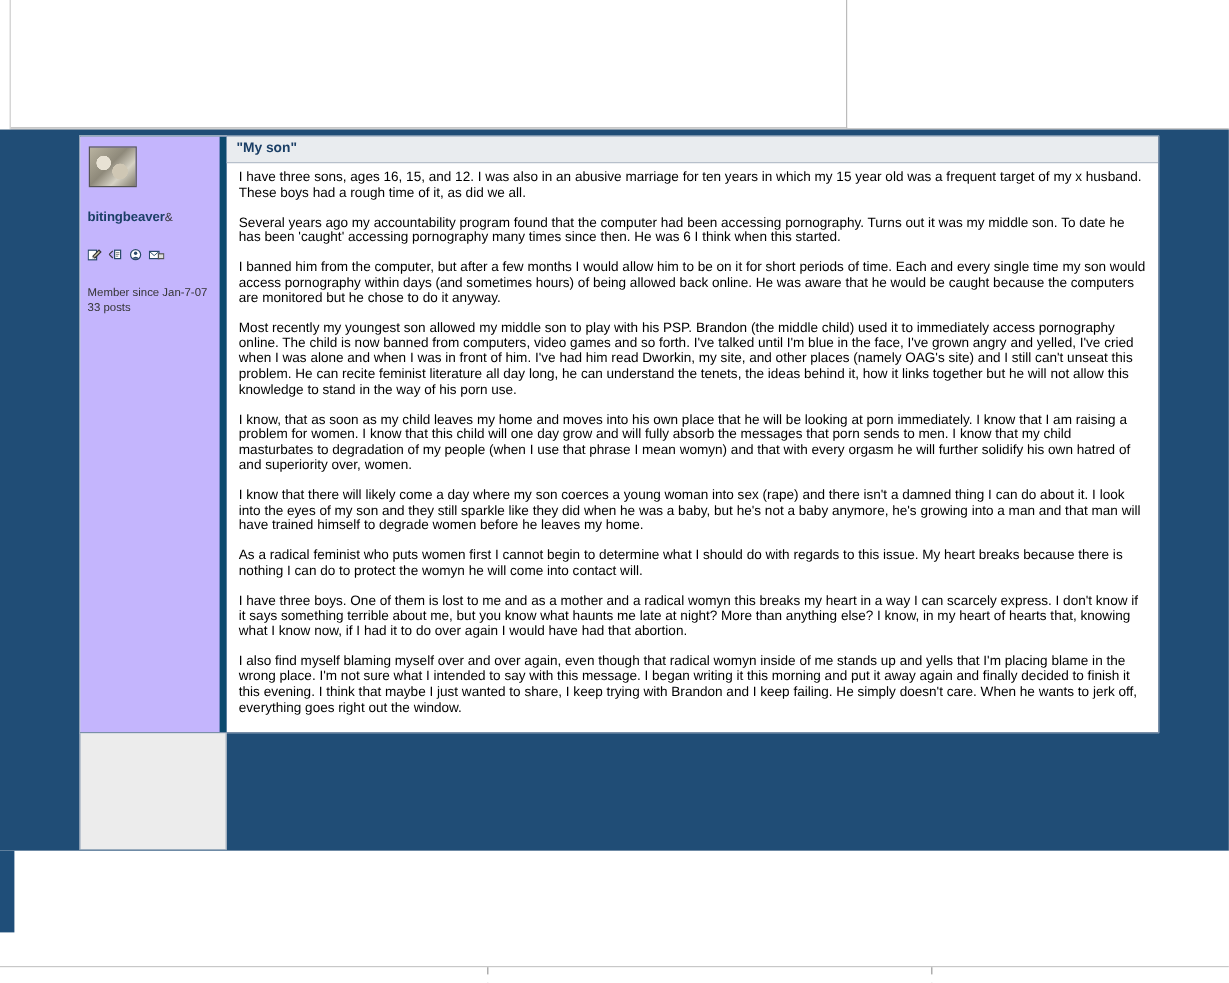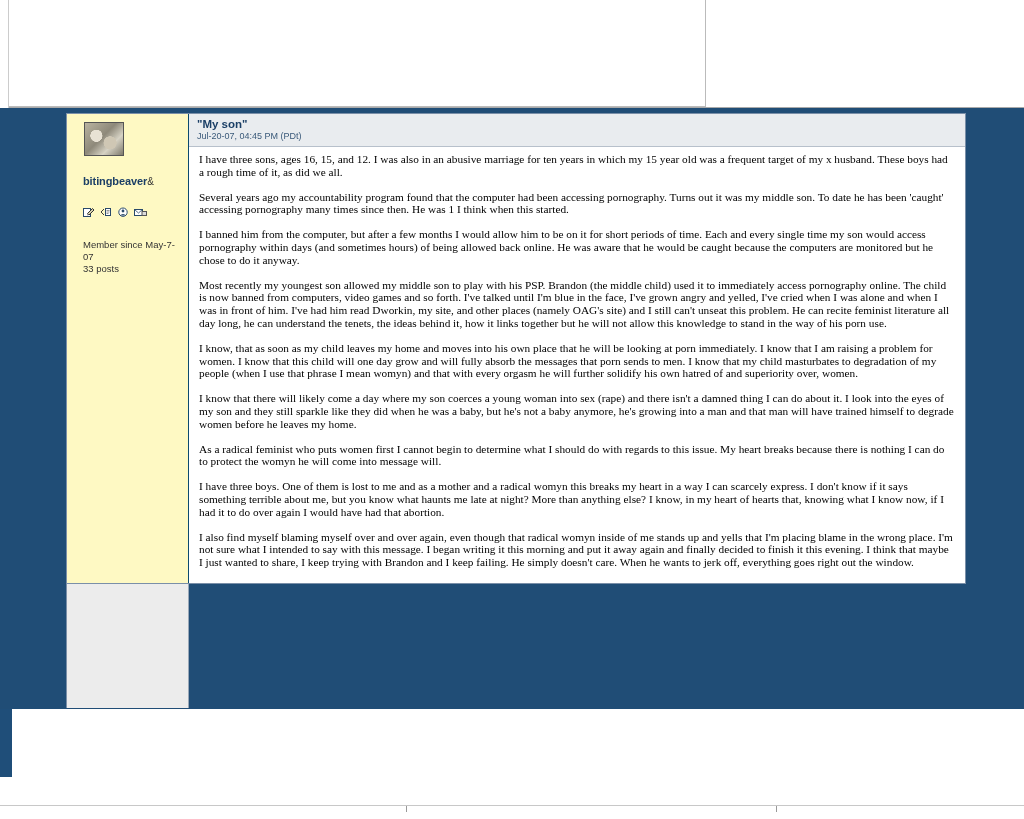--- a/index.html
+++ b/index.html
@@ -120,24 +120,24 @@
     top: 113px;
     width: 900px;
     background: #ffffff;
     border: 1px solid #7a8fa8;
     box-sizing: border-box;
     display: flex;
   }
   .post-left {
     width: 122px;
     min-width: 122px;
-    background: #fef9c3;
-    border-right: 1px solid #0c4a6e;
-    box-sizing: border-box;
-    padding: 6px 6px 8px 16px;
+    background: #c4b5fd;
+    border-right: 6px solid #0c4a6e;
+    box-sizing: border-box;
+    padding: 6px 6px 8px 6px;
   }
   .avatar {
     width: 40px;
     height: 34px;
     border: 1px solid #555555;
     background:
       radial-gradient(circle at 30% 40%, #e8e2d4 0 18%, rgba(0,0,0,0) 19%),
       radial-gradient(circle at 66% 62%, #cfc7b4 0 20%, rgba(0,0,0,0) 21%),
       linear-gradient(135deg, #b9b3a0 0%, #8e897a 45%, #d6d2c4 70%, #7e7a6d 100%);
     box-sizing: border-box;
@@ -197,21 +197,20 @@
   }
   .post-body {
     padding: 6px 10px 10px 10px;
   }
   .post-body p {
     margin: 0 0 12px 0;
     font-size: 11.3px;
     line-height: 12.8px;
     color: #000000;
     text-align: left;
-    font-family: Liberation Serif, serif;
   }
   .post-body p:last-child {
     margin-bottom: 4px;
   }
 
   
   .col-tail {
     position: absolute;
     left: 66px;
     width: 123px;
@@ -269,38 +268,37 @@
         <span class="mini-icon">
           <svg width="13" height="11" viewBox="0 0 13 11">
             <rect x="0.5" y="2.5" width="8" height="6" fill="#ffffff" stroke="#2a4a6a"></rect>
             <path d="M0.5 2.5 L4.5 6 L8.5 2.5" fill="none" stroke="#2a4a6a" stroke-width="0.8"></path>
             <rect x="8" y="4.5" width="4.5" height="4" fill="#dcdcdc" stroke="#555"></rect>
           </svg>
         </span>
       </div>
 
       <div class="member-info">
-        <div>Member since May-7-07</div>
+        <div>Member since Jan-7-07</div>
         <div>33 posts</div>
       </div>
     </div>
 
     <div class="post-right">
       <div class="post-head">
         <div class="post-title">"My son"</div>
-        <div class="post-date">Jul-20-07, 04:45 PM (PDt)</div>
       </div>
       <div class="post-body">
         <p>I have three sons, ages 16, 15, and 12. I was also in an abusive marriage for ten years in which my 15 year old was a frequent target of my x husband. These boys had a rough time of it, as did we all.</p>
-        <p>Several years ago my accountability program found that the computer had been accessing pornography. Turns out it was my middle son. To date he has been 'caught' accessing pornography many times since then. He was 1 I think when this started.</p>
+        <p>Several years ago my accountability program found that the computer had been accessing pornography. Turns out it was my middle son. To date he has been 'caught' accessing pornography many times since then. He was 6 I think when this started.</p>
         <p>I banned him from the computer, but after a few months I would allow him to be on it for short periods of time. Each and every single time my son would access pornography within days (and sometimes hours) of being allowed back online. He was aware that he would be caught because the computers are monitored but he chose to do it anyway.</p>
         <p>Most recently my youngest son allowed my middle son to play with his PSP. Brandon (the middle child) used it to immediately access pornography online. The child is now banned from computers, video games and so forth. I've talked until I'm blue in the face, I've grown angry and yelled, I've cried when I was alone and when I was in front of him. I've had him read Dworkin, my site, and other places (namely OAG's site) and I still can't unseat this problem. He can recite feminist literature all day long, he can understand the tenets, the ideas behind it, how it links together but he will not allow this knowledge to stand in the way of his porn use.</p>
         <p>I know, that as soon as my child leaves my home and moves into his own place that he will be looking at porn immediately. I know that I am raising a problem for women. I know that this child will one day grow and will fully absorb the messages that porn sends to men. I know that my child masturbates to degradation of my people (when I use that phrase I mean womyn) and that with every orgasm he will further solidify his own hatred of and superiority over, women.</p>
         <p>I know that there will likely come a day where my son coerces a young woman into sex (rape) and there isn't a damned thing I can do about it. I look into the eyes of my son and they still sparkle like they did when he was a baby, but he's not a baby anymore, he's growing into a man and that man will have trained himself to degrade women before he leaves my home.</p>
-        <p>As a radical feminist who puts women first I cannot begin to determine what I should do with regards to this issue. My heart breaks because there is nothing I can do to protect the womyn he will come into message will.</p>
+        <p>As a radical feminist who puts women first I cannot begin to determine what I should do with regards to this issue. My heart breaks because there is nothing I can do to protect the womyn he will come into contact will.</p>
         <p>I have three boys. One of them is lost to me and as a mother and a radical womyn this breaks my heart in a way I can scarcely express. I don't know if it says something terrible about me, but you know what haunts me late at night? More than anything else? I know, in my heart of hearts that, knowing what I know now, if I had it to do over again I would have had that abortion.</p>
         <p>I also find myself blaming myself over and over again, even though that radical womyn inside of me stands up and yells that I'm placing blame in the wrong place. I'm not sure what I intended to say with this message. I began writing it this morning and put it away again and finally decided to finish it this evening. I think that maybe I just wanted to share, I keep trying with Brandon and I keep failing. He simply doesn't care. When he wants to jerk off, everything goes right out the window.</p>
       </div>
     </div>
   </div>
 
   <div class="lower-white"></div>
   <div class="lower-left-blue"></div>
 
   <div class="taskbar-line"></div>

